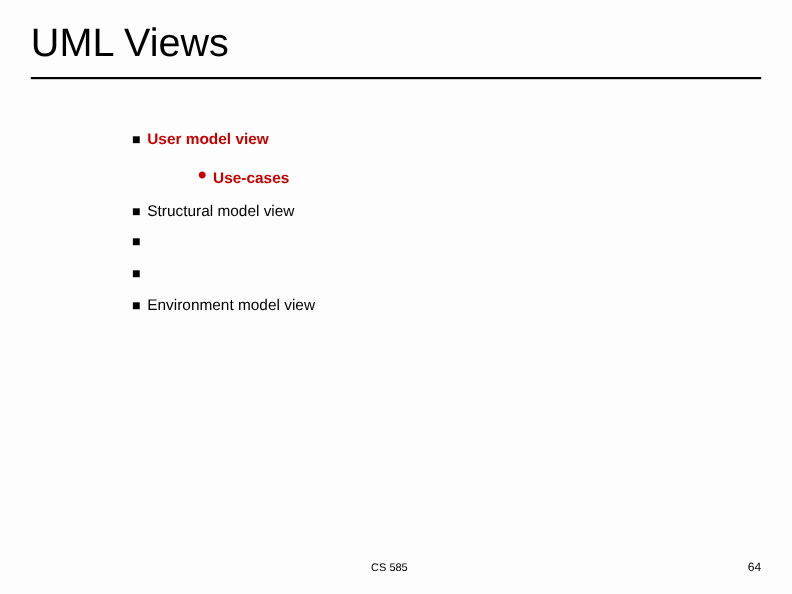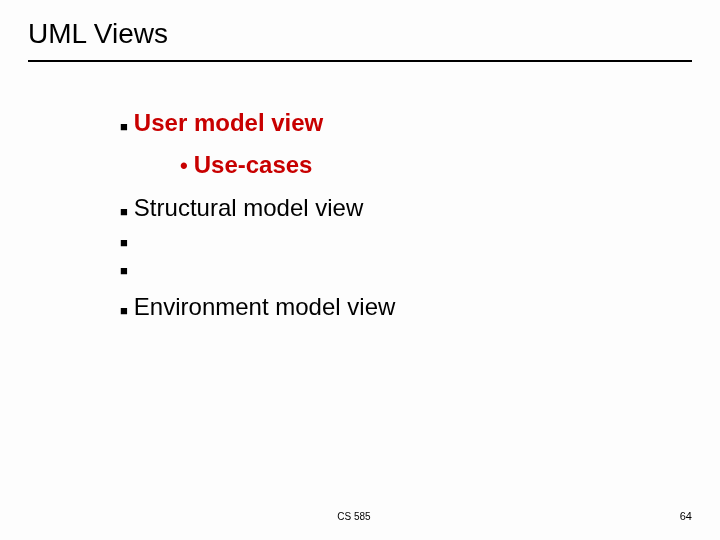--- a/index.html
+++ b/index.html
@@ -5,21 +5,21 @@
     * { margin: 0; padding: 0; box-sizing: border-box; }
     body {
       width: 720px;
       height: 540px;
       background: #fdfdfd;
       font-family: Arial, Helvetica, sans-serif;
       position: relative;
       overflow: hidden;
     }
     .title {
-      font-size: 28px;
+      font-size: 36px;
       font-weight: 400;
       color: #000;
       padding: 18px 0 10px 28px;
     }
     .divider {
       border: none;
       border-top: 2px solid #000;
       margin: 0 28px 0 28px;
     }
     .content {
@@ -29,21 +29,21 @@
       display: flex;
       align-items: baseline;
       margin-bottom: 10px;
     }
     .bullet {
       font-size: 13px;
       margin-right: 6px;
       line-height: 1.4;
     }
     .item-text {
-      font-size: 24px;
+      font-size: 14px;
       line-height: 1.35;
     }
     .highlighted {
       color: #c80000;
       font-weight: bold;
     }
     .highlighted .bullet { color: #000; }
     .sub-item {
       display: flex;
       align-items: baseline;

